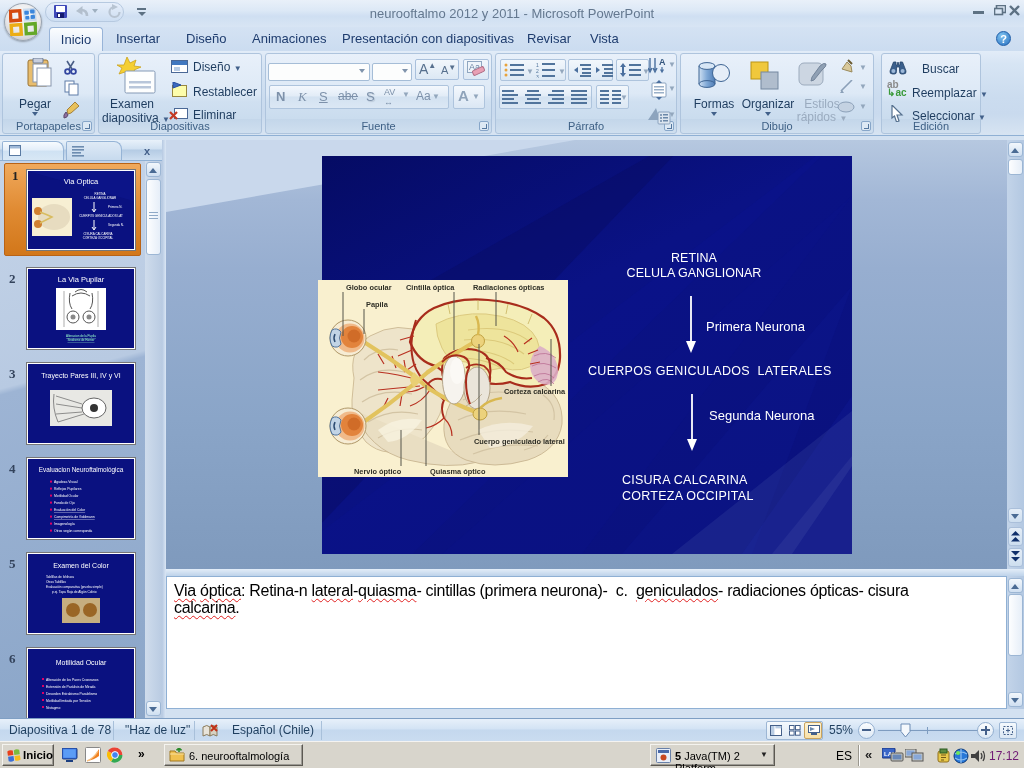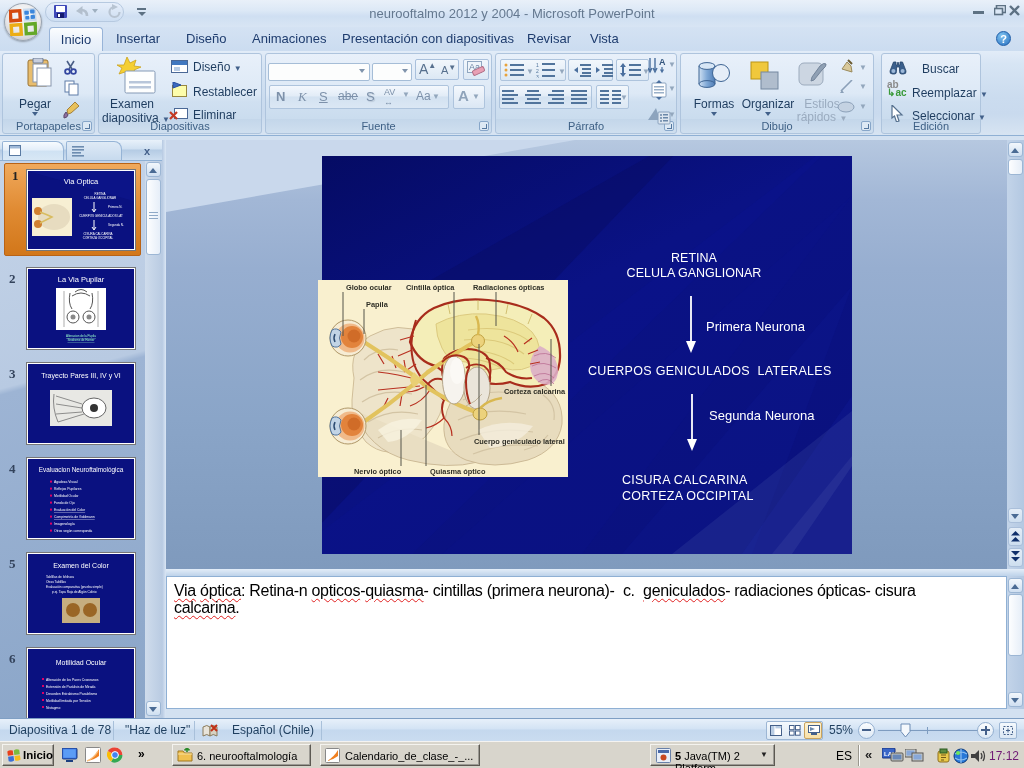--- a/index.html
+++ b/index.html
@@ -56,21 +56,21 @@
 
 #taskbar { left:0; top:741px; width:1024px; height:27px; background:#d8d5cc; border-top:1px solid #f4f3f1; }
 .tbtn { position:absolute; top:2px; height:22px; background:#d8d5cc;
   border-top:1px solid #f4f3ef; border-left:1px solid #f4f3ef;
   border-right:1px solid #5c5952; border-bottom:1px solid #5c5952;
   box-shadow:inset -1px -1px 0 #9c9a94; font-size:11px; color:#000; }
 </style>
 </head>
 <body>
 <div class="abs" id="titlebar"></div>
-<div class="abs" id="title-text">neurooftalmo 2012 y 2004  -  Microsoft PowerPoint</div>
+<div class="abs" id="title-text">neurooftalmo 2012 y 2011  -  Microsoft PowerPoint</div>
 <div class="abs" id="qat"></div>
 
 <svg class="abs" style="left:54px;top:5px" width="14" height="15">
  <rect x="0" y="0" width="13" height="13" rx="1" fill="#3e48b8"></rect>
  <rect x="2" y="1" width="9" height="6" fill="#fff"></rect>
  <rect x="3" y="8" width="7" height="5" fill="#151a6e"></rect>
  <rect x="4" y="9" width="2" height="3" fill="#fff"></rect>
 </svg>
 <svg class="abs" style="left:74px;top:5px" width="16" height="14" viewBox="0 0 16 14">
  <path d="M13 11 Q13 5 7 5 L7 5" stroke="#b3bfcd" stroke-width="2.6" fill="none"></path>
@@ -670,21 +670,21 @@
     </svg>
  <div class="abs" style="left:1px;top:408px;width:15px;height:19px;border-radius:3px;background:linear-gradient(#e4edf7,#cddeef);border:1px solid #aabfda"></div>
  <svg class="abs" style="left:3px;top:411px" width="11" height="14">
       <path d="M1 0 L10 0 L5.5 4.5 Z" fill="#10306c"></path>
       <path d="M1 6 L10 6 L5.5 10.5 Z" fill="#10306c"></path>
     </svg>
 </div>
 <div class="abs" id="splitter"></div>
 <div class="abs" id="notes">
  <div style="position:absolute;left:7px;top:5px;font-size:16px;color:#000;line-height:17px;letter-spacing:-0.3px">
-  <span class="sq">Via</span> <span class="sq">óptica</span>: Retina-n <span class="sq">opticos</span>-<span class="sq">quiasma</span>- cintillas (primera neurona)-&nbsp; c.&nbsp; <span class="sq">geniculados</span>- radiaciones ópticas- cisura<br><span class="sq">calcarina</span>.
+  <span class="sq">Via</span> <span class="sq">óptica</span>: Retina-n <span class="sq">lateral</span>-<span class="sq">quiasma</span>- cintillas (primera neurona)-&nbsp; c.&nbsp; <span class="sq">geniculados</span>- radiaciones ópticas- cisura<br><span class="sq">calcarina</span>.
  </div>
 </div>
 <div class="abs" id="nscroll">
  <div class="abs" style="left:1px;top:2px;width:15px;height:15px;border-radius:3px;background:linear-gradient(#f2f7fc,#cfdff1);border:1px solid #9cb6d4"></div>
  <div class="abs" style="left:4px;top:8px;width:0;height:0;border-left:4px solid transparent;border-right:4px solid transparent;border-bottom:5px solid #4a6b94"></div>
  <div class="abs" style="left:1px;top:18px;width:15px;height:62px;border-radius:3px;background:linear-gradient(to right,#fdfeff,#e6eef8);border:1px solid #9cb6d4"></div>
  <div class="abs" style="left:1px;top:116px;width:15px;height:15px;border-radius:3px;background:linear-gradient(#f2f7fc,#cfdff1);border:1px solid #9cb6d4"></div>
  <div class="abs" style="left:4px;top:122px;width:0;height:0;border-left:4px solid transparent;border-right:4px solid transparent;border-top:5px solid #4a6b94"></div>
 </div>
 <div class="abs" id="status">
@@ -767,34 +767,27 @@
  <svg class="abs" style="left:107px;top:5px" width="16" height="16">
   <circle cx="8" cy="8" r="7.6" fill="#fff"></circle>
   <path d="M8 0.5 A7.5 7.5 0 0 1 15.5 8 L8 8 Z" fill="#ea4335"></path>
   <path d="M15.5 8 A7.5 7.5 0 0 1 4 14.4 L8 8 Z" fill="#34a853"></path>
   <path d="M4 14.4 A7.5 7.5 0 0 1 0.9 4 L8 8 Z" fill="#fbbc05"></path>
   <path d="M0.9 4 A7.5 7.5 0 0 1 8 0.5 L8 8 Z" fill="#ea4335"></path>
   <circle cx="8" cy="8" r="3.4" fill="#4285f4" stroke="#fff" stroke-width="1"></circle>
  </svg>
  <div class="abs" style="left:138px;top:5px;font-size:12px;font-weight:bold;color:#000">»</div>
 
- <div class="tbtn" style="left:172px;width:139px">
+ <div class="tbtn" style="left:164px;width:139px">
   <svg style="position:absolute;left:4px;top:3px" width="16" height="15">
         <path d="M1 3 L6 3 L7.5 5 L15 5 L15 13 L1 13 Z" fill="#f0c050" stroke="#a07820"></path>
         <path d="M1 6 L15 6" stroke="#f8e0a0"></path>
         <path d="M10 4 L10 0 M10 0 L7.5 2.4 M10 0 L12.5 2.4" stroke="#2a8a2a" stroke-width="1.6" fill="none"></path>
       </svg>
   <span style="position:absolute;left:24px;top:5px">6. neurooftalmología</span>
- </div>
- <div class="tbtn" style="left:320px;width:160px">
-  <svg style="position:absolute;left:4px;top:3px" width="16" height="15">
-        <rect x="0.5" y="0.5" width="14" height="14" rx="1" fill="#fff" stroke="#888"></rect>
-        <path d="M2 13 Q9 9 13 2 L13 8 Q8 12 2 13Z" fill="#f08020"></path>
-      </svg>
-  <span style="position:absolute;left:24px;top:5px">Calendario_de_clase_-_...</span>
  </div>
  <div class="tbtn" style="left:650px;width:125px">
   <svg style="position:absolute;left:5px;top:3px" width="15" height="15">
         <rect x="0.5" y="0.5" width="14" height="14" rx="1" fill="#e8eef8" stroke="#6880a8"></rect>
         <rect x="2" y="2" width="11" height="3" fill="#4868a8"></rect>
         <circle cx="7.5" cy="9.5" r="3" fill="#c84820"></circle>
       </svg>
   <span style="position:absolute;left:24px;top:5px"><b>5</b> Java(TM) 2 Platform ...</span>
   <span style="position:absolute;right:6px;top:5px;font-size:8px;color:#222">▼</span>
  </div>

